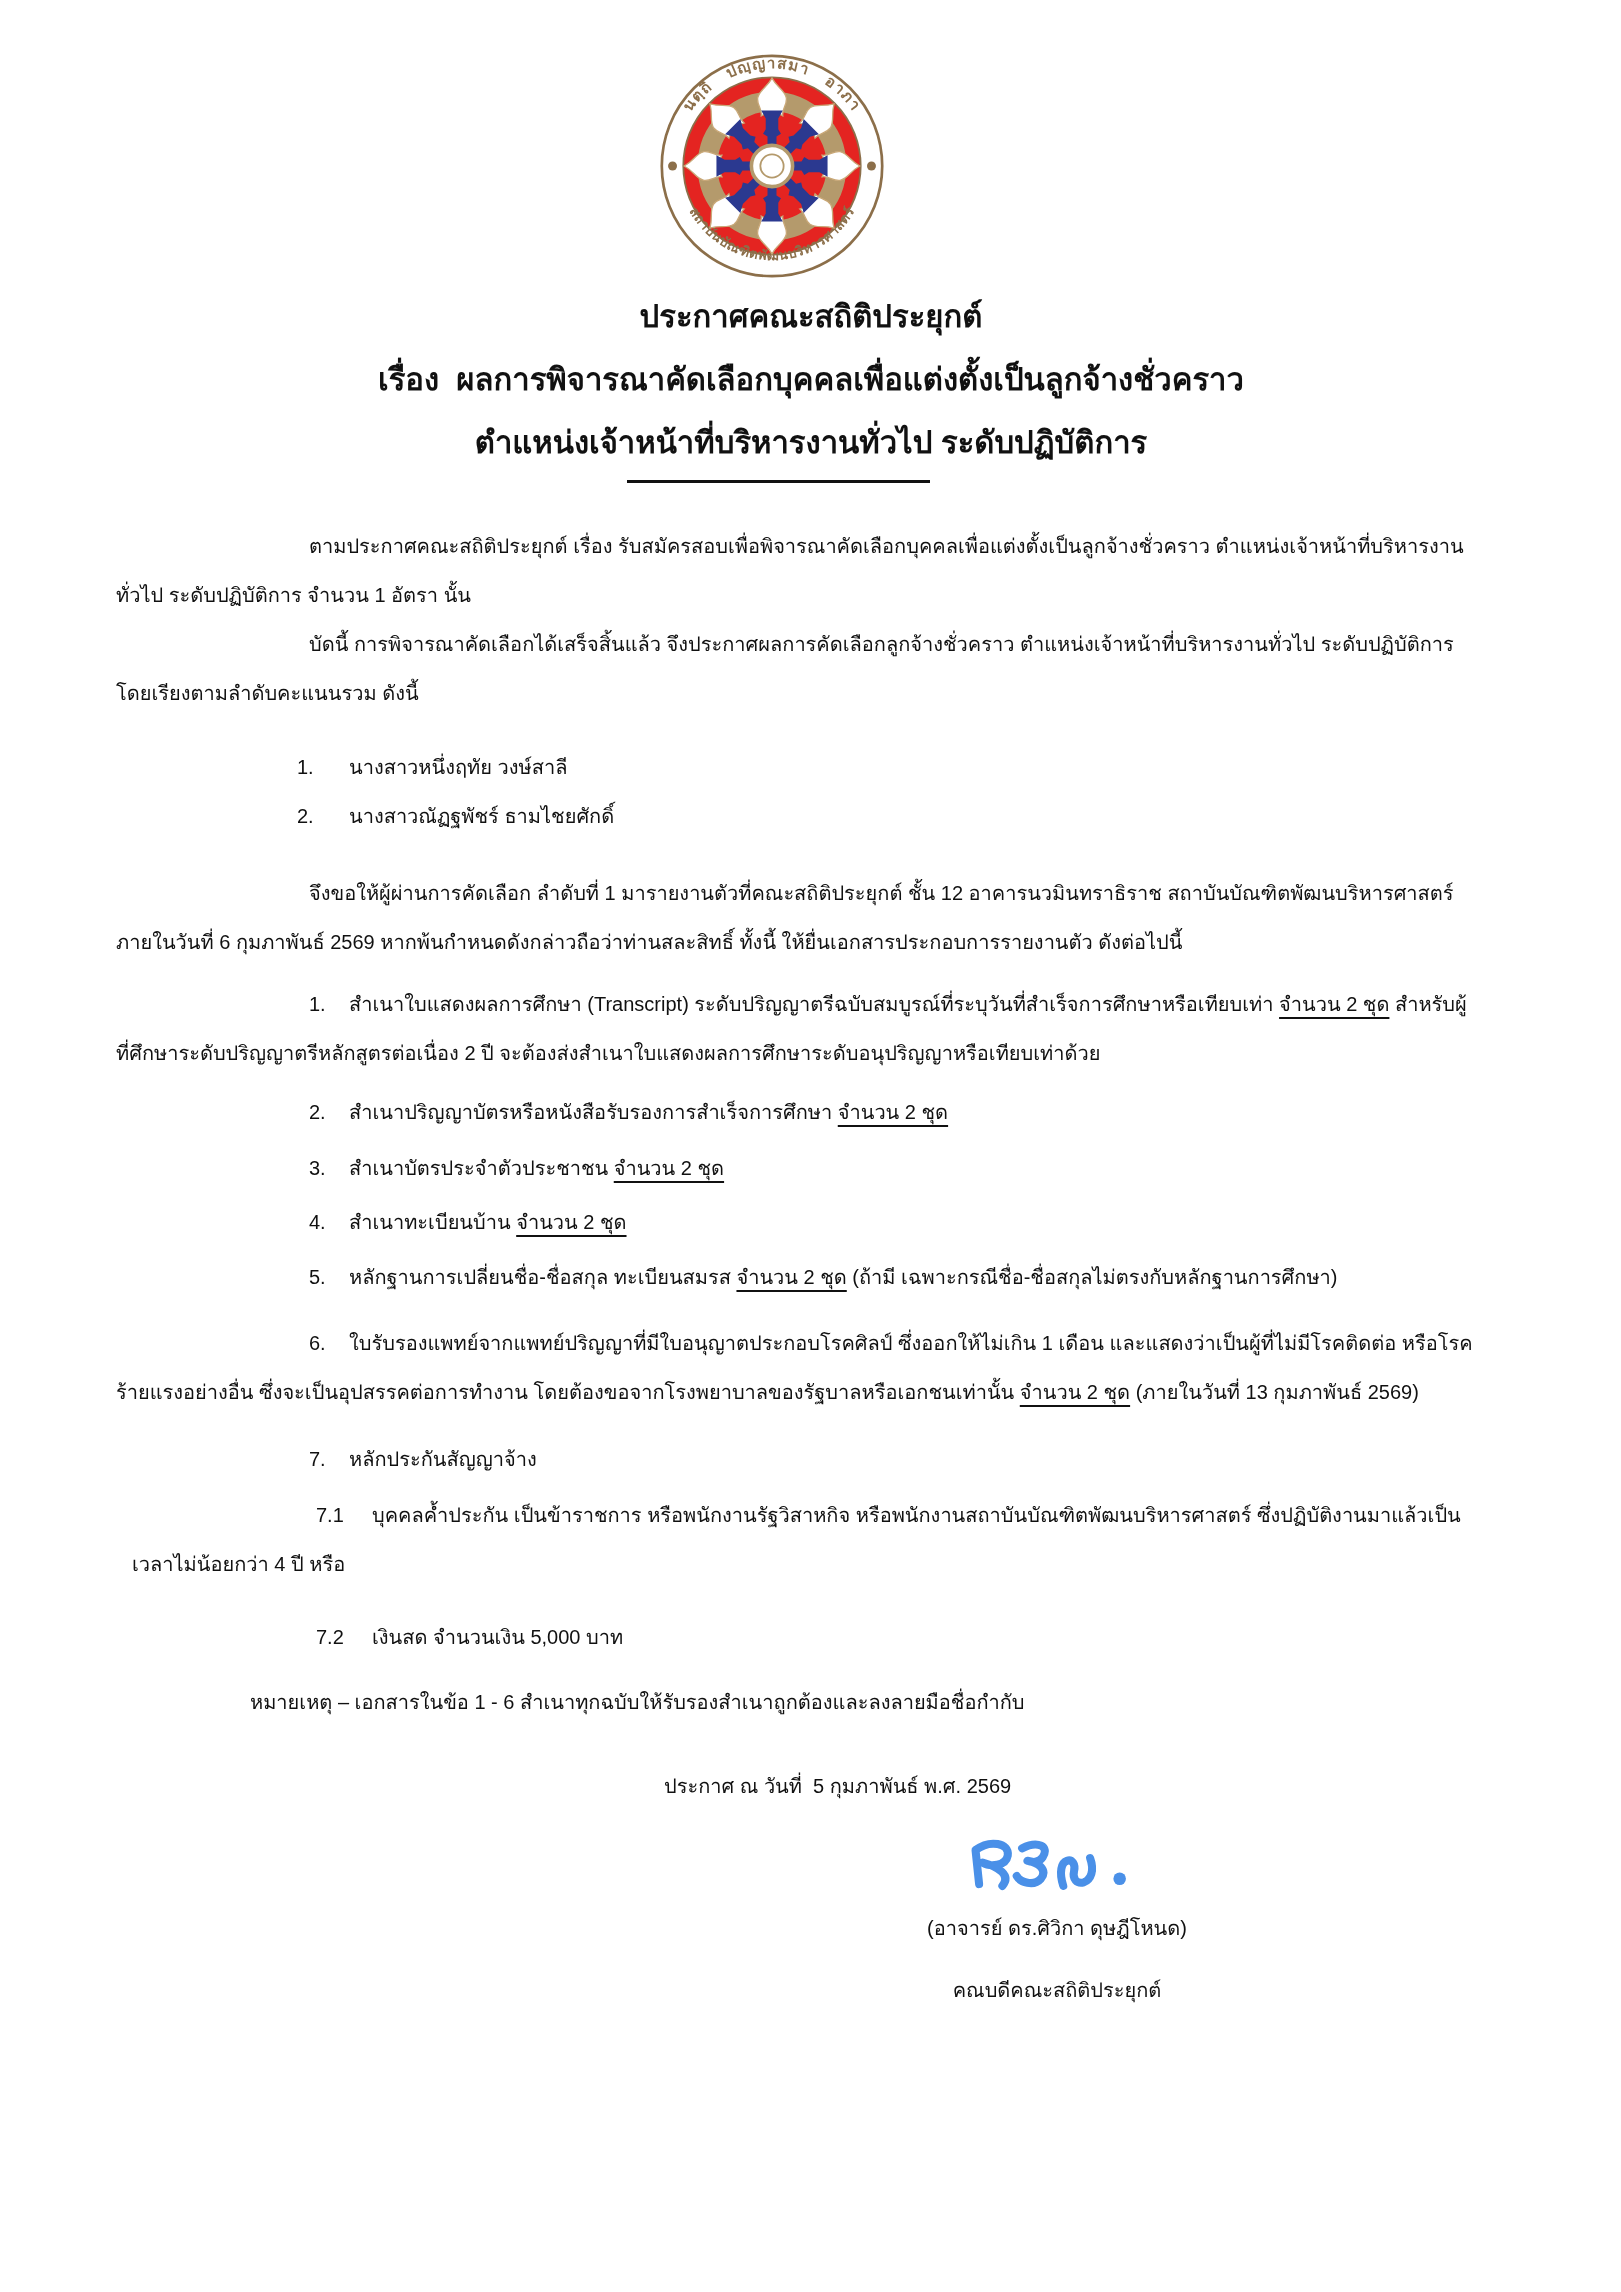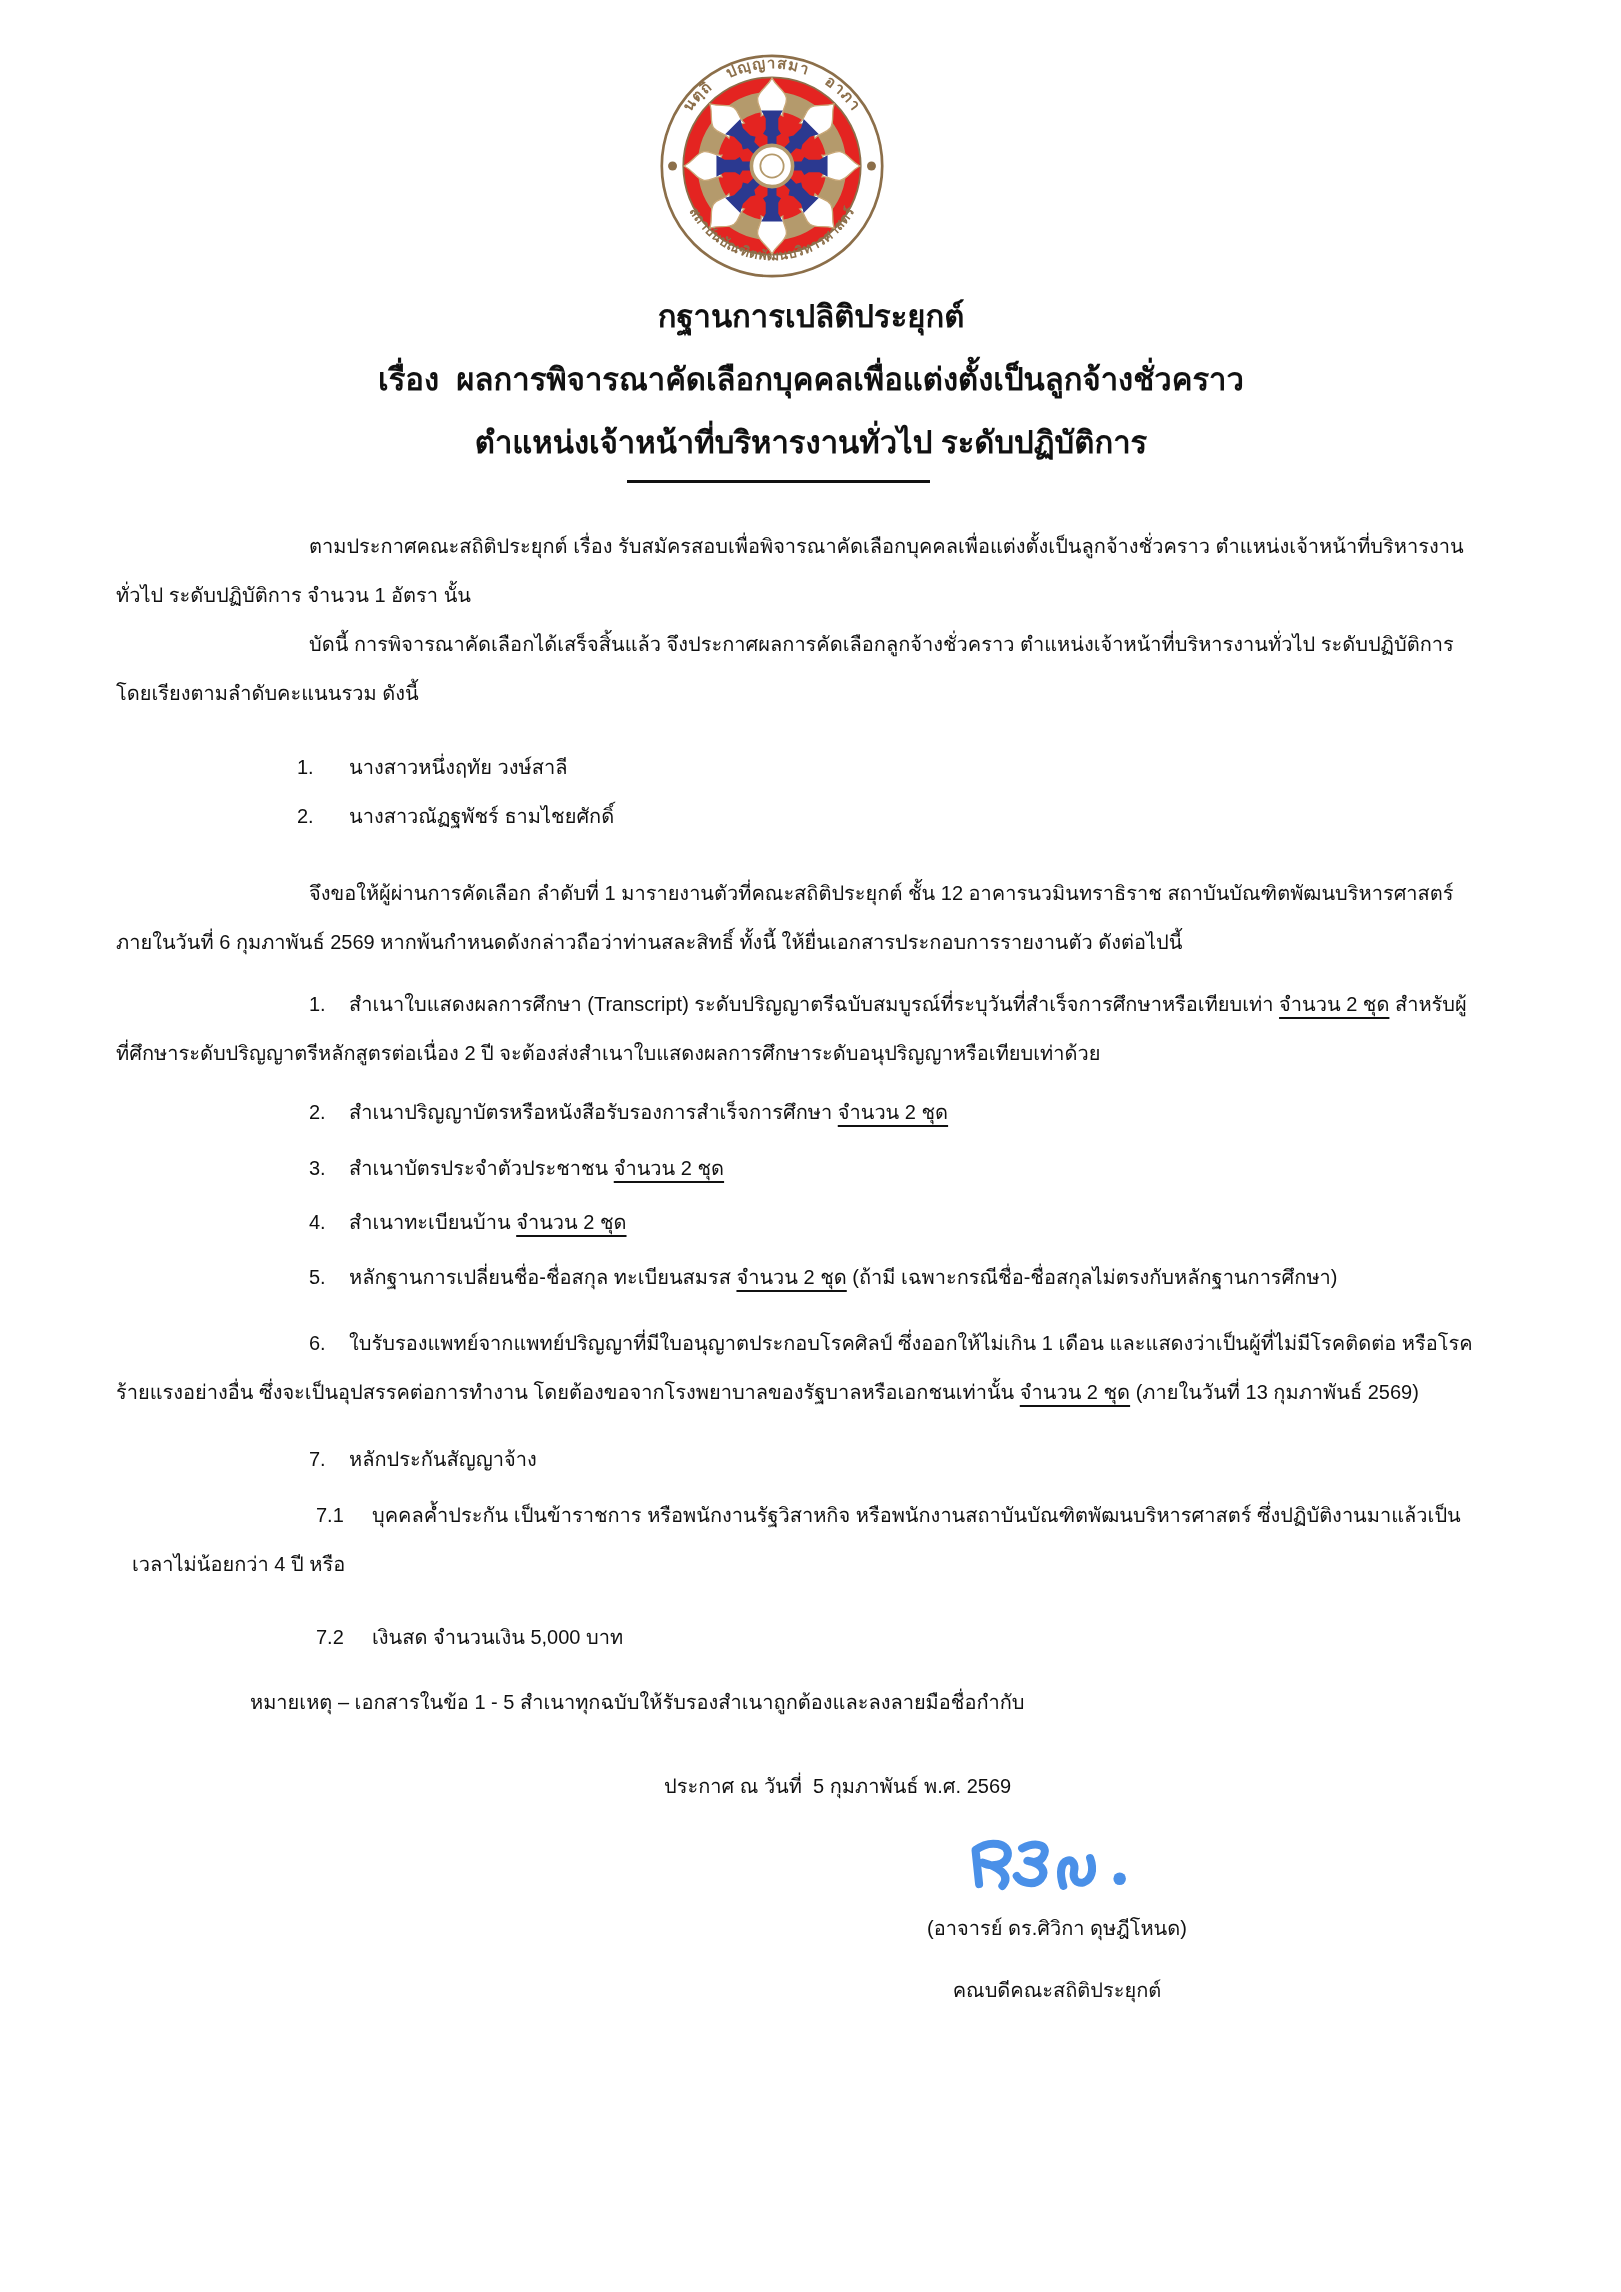--- a/index.html
+++ b/index.html
@@ -88,21 +88,21 @@
           <use href="#spoke" x="125" y="125" transform="rotate(270 125 125)"></use>
           <use href="#spoke" x="125" y="125" transform="rotate(315 125 125)"></use>
         </g>
         <circle cx="125" cy="125" r="23" fill="#ffffff" stroke="#b49a6c" stroke-width="4"></circle>
         <circle cx="125" cy="125" r="13" fill="#ffffff" stroke="#b49a6c" stroke-width="2"></circle>
       </g>
     </svg>
   </div>
 
   <div class="title-block">
-    <div class="t-line">กฐานการเปลิติประยุกต์</div>
+    <div class="t-line">ประกาศคณะสถิติประยุกต์</div>
     <div class="t-line">เรื่อง  ผลการพิจารณาคัดเลือกบุคคลเพื่อแต่งตั้งเป็นลูกจ้างชั่วคราว</div>
     <div class="t-line">ตำแหน่งเจ้าหน้าที่บริหารงานทั่วไป ระดับปฏิบัติการ</div>
   </div>
   <div class="divider"></div>
 
   <div class="body">
 
     <p class="para">ตามประกาศคณะสถิติประยุกต์ เรื่อง รับสมัครสอบเพื่อพิจารณาคัดเลือกบุคคลเพื่อแต่งตั้งเป็นลูกจ้างชั่วคราว ตำแหน่งเจ้าหน้าที่บริหารงานทั่วไป ระดับปฏิบัติการ จำนวน 1 อัตรา นั้น</p>
     <p class="para">บัดนี้ การพิจารณาคัดเลือกได้เสร็จสิ้นแล้ว จึงประกาศผลการคัดเลือกลูกจ้างชั่วคราว ตำแหน่งเจ้าหน้าที่บริหารงานทั่วไป ระดับปฏิบัติการ โดยเรียงตามลำดับคะแนนรวม ดังนี้</p>
 
@@ -122,21 +122,21 @@
       <p class="doc-item d2"><span class="num">2.</span><span><span>สำเนาปริญญาบัตรหรือหนังสือรับรองการสำเร็จการศึกษา </span><span class="u">จำนวน 2 ชุด</span></span></p>
       <p class="doc-item d3"><span class="num">3.</span><span><span>สำเนาบัตรประจำตัวประชาชน </span><span class="u">จำนวน 2 ชุด</span></span></p>
       <p class="doc-item d4"><span class="num">4.</span><span><span>สำเนาทะเบียนบ้าน </span><span class="u">จำนวน 2 ชุด</span></span></p>
       <p class="doc-item d5"><span class="num">5.</span><span><span>หลักฐานการเปลี่ยนชื่อ-ชื่อสกุล ทะเบียนสมรส </span><span class="u">จำนวน 2 ชุด</span><span> (ถ้ามี เฉพาะกรณีชื่อ-ชื่อสกุลไม่ตรงกับหลักฐานการศึกษา)</span></span></p>
       <p class="doc-item d6"><span class="num">6.</span><span><span>ใบรับรองแพทย์จากแพทย์ปริญญาที่มีใบอนุญาตประกอบโรคศิลป์ ซึ่งออกให้ไม่เกิน 1 เดือน และแสดงว่าเป็นผู้ที่ไม่มีโรคติดต่อ หรือโรคร้ายแรงอย่างอื่น ซึ่งจะเป็นอุปสรรคต่อการทำงาน โดยต้องขอจากโรงพยาบาลของรัฐบาลหรือเอกชนเท่านั้น </span><span class="u">จำนวน 2 ชุด</span><span> (ภายในวันที่ 13 กุมภาพันธ์ 2569)</span></span></p>
       <p class="doc-item d7"><span class="num">7.</span><span><span>หลักประกันสัญญาจ้าง</span></span></p>
       <p class="sub-item s71"><span class="num">7.1</span><span>บุคคลค้ำประกัน เป็นข้าราชการ หรือพนักงานรัฐวิสาหกิจ หรือพนักงานสถาบันบัณฑิตพัฒนบริหารศาสตร์ ซึ่งปฏิบัติงานมาแล้วเป็นเวลาไม่น้อยกว่า 4 ปี หรือ</span></p>
       <p class="sub-item s72"><span class="num">7.2</span><span>เงินสด จำนวนเงิน 5,000 บาท</span></p>
     </div>
 
-    <div class="note-line">หมายเหตุ – เอกสารในข้อ 1 - 5 สำเนาทุกฉบับให้รับรองสำเนาถูกต้องและลงลายมือชื่อกำกับ</div>
+    <div class="note-line">หมายเหตุ – เอกสารในข้อ 1 - 6 สำเนาทุกฉบับให้รับรองสำเนาถูกต้องและลงลายมือชื่อกำกับ</div>
 
     <div class="date-line">ประกาศ ณ วันที่  5 กุมภาพันธ์ พ.ศ. 2569</div>
 
     <div class="sig-block">
       <svg class="sig-svg" viewBox="0 0 210 80">
         <g fill="none" stroke="#4a90e8" stroke-width="9" stroke-linecap="round" stroke-linejoin="round">
           <path d="M18,58 L14,20 C30,8 52,12 50,26 C48,38 30,39 22,34 C40,39 54,48 44,60"></path>
           <path d="M66,18 C84,9 97,16 89,28 C85,34 77,34 72,32 C84,34 95,42 87,52 C79,61 64,56 60,49"></path>
           <path d="M112,60 C107,44 110,34 116,32 C122,30 126,36 124,44 C122,52 127,58 135,56 C143,53 147,43 142,29"></path>
         </g>

